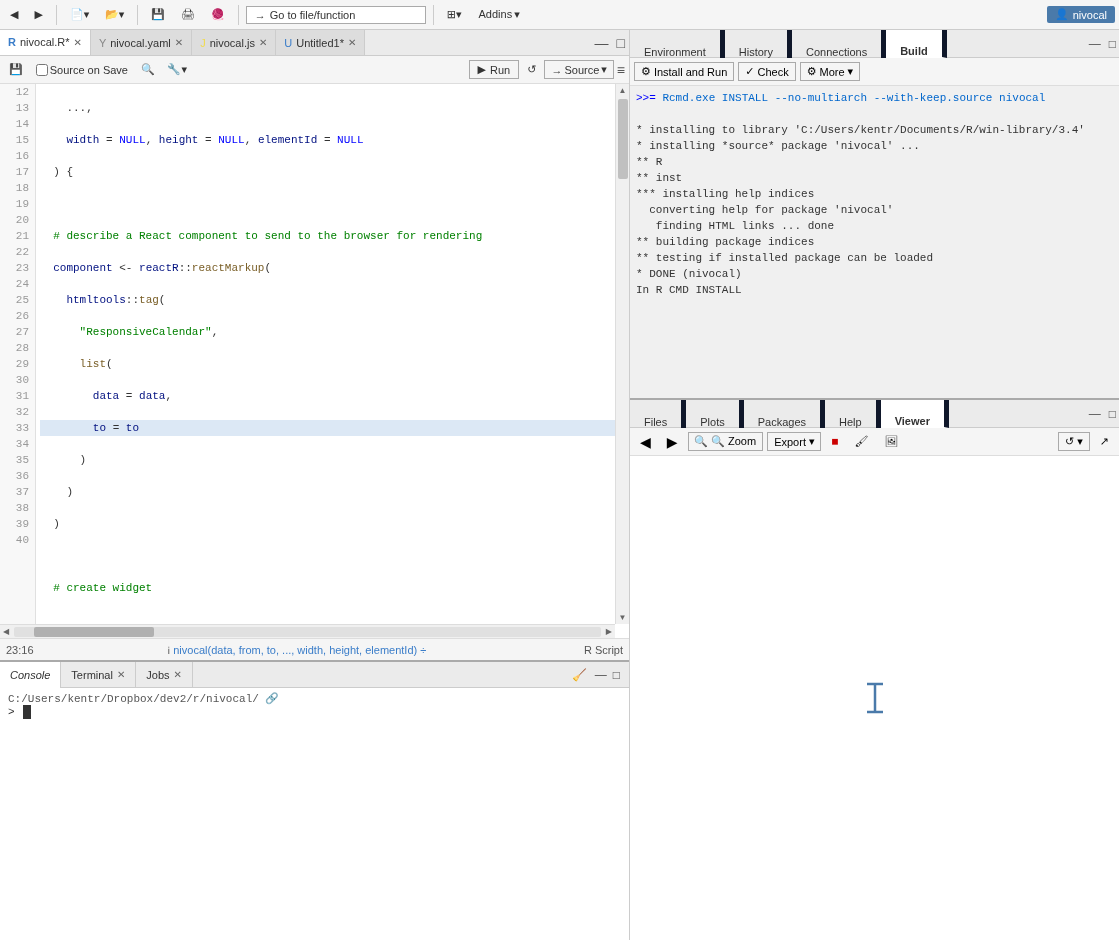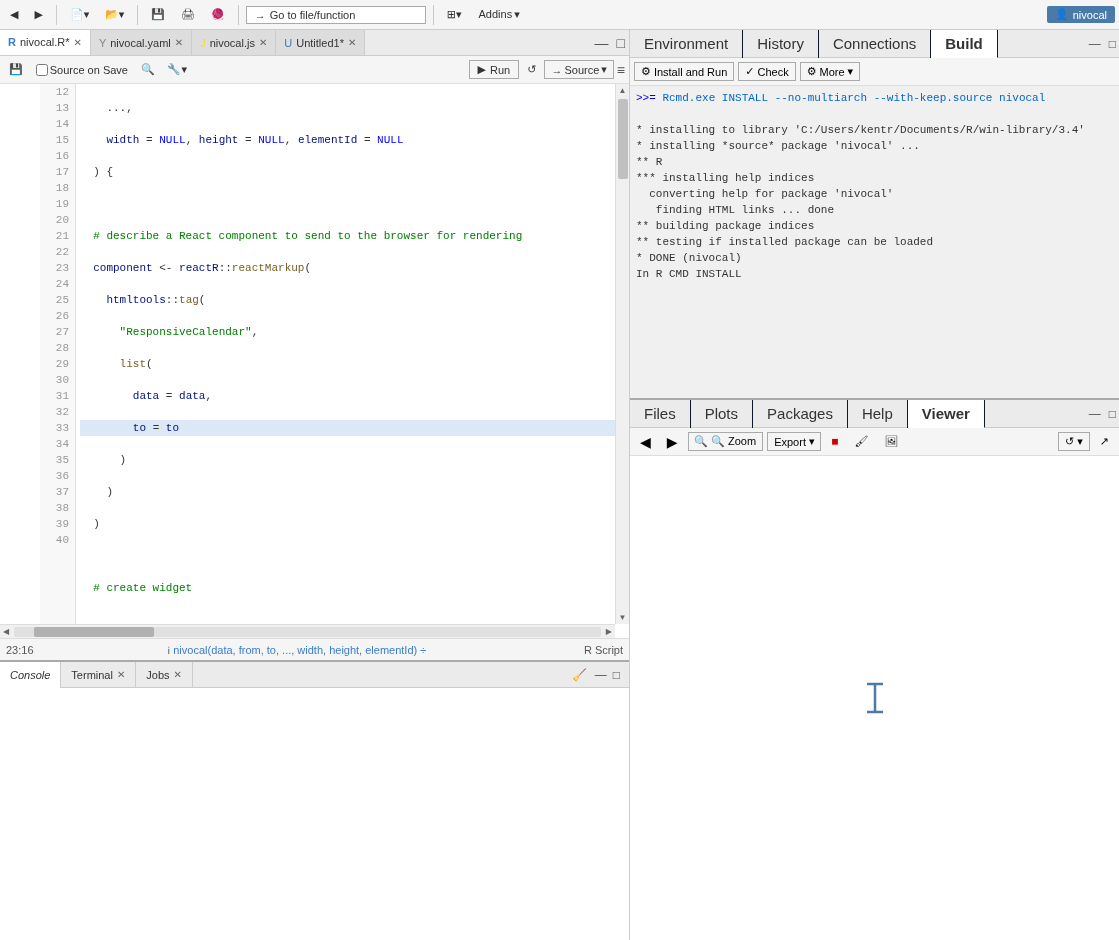--- a/index.html
+++ b/index.html
@@ -74,21 +74,20 @@
       align-items: center; gap: 2px;
     }
     .list-btn {
       background: transparent; border: none; cursor: pointer; font-size: 14px; color: #555;
     }
 
     
     .code-editor {
       flex: 1; background: white; overflow: hidden; position: relative;
       display: flex;
-      padding-left: 40px;
     }
     .line-numbers {
       width: 36px; background: #f8f8f8; border-right: 1px solid #e0e0e0;
       padding: 0; color: #999; font-size: 11px; font-family: 'Courier New', monospace;
       overflow: hidden; text-align: right; padding-right: 6px;
       user-select: none;
     }
     .line-numbers div { line-height: 16px; height: 16px; }
     .code-content {
       flex: 1; overflow: hidden; padding: 0 4px;
@@ -132,22 +131,22 @@
     
     .right-panel { flex: 1; display: flex; flex-direction: column; }
 
     
     .env-panel { display: flex; flex-direction: column; border-bottom: 2px solid #aaa; height: 370px; }
     .panel-tabs {
       display: flex; align-items: center; background: #ebebeb;
       border-bottom: 1px solid #ccc; height: 28px;
     }
     .panel-tab {
-      display: inline-flex; align-items: center; padding: 0 14px; height: 28px;
-      font-size: 15px; color: #333; cursor: pointer; border-right: 1px solid #0f172a;
+      display: inline-flex; align-items: flex-end; padding: 0 14px; height: 28px;
+      font-size: 11px; color: #333; cursor: pointer; border-right: 5px solid #0f172a;
     }
     .panel-tab.active {
       background: white; font-weight: bold; border-bottom: 1px solid white;
     }
     .panel-toolbar {
       display: flex; align-items: center; height: 28px; background: #f5f5f5;
       border-bottom: 1px solid #ddd; padding: 0 4px; gap: 4px;
     }
     .panel-btn {
       display: inline-flex; align-items: center; gap: 3px; padding: 2px 6px;
@@ -357,20 +356,30 @@
           <div class="console-tab">
             <span>Jobs</span>
             <span style="font-size:10px;color:#666;">✕</span>
           </div>
           <div class="console-actions">
             <span style="cursor:pointer;color:#555;padding:0 4px;">🧹</span>
             <span style="cursor:pointer;color:#555;padding:0 3px;">—</span>
             <span style="cursor:pointer;color:#555;padding:0 3px;">□</span>
           </div>
         </div>
+        <div class="console-content">
+          <div>
+            <span class="console-path">C:/Users/kentr/Dropbox/dev2/r/nivocal/</span>
+            <span style="color:#4a7aaa;"> 🔗</span>
+          </div>
+          <div>
+            <span class="console-prompt">&gt;</span>
+            <span style="display:inline-block;width:8px;height:14px;background:#333;vertical-align:middle;margin-left:2px;animation:blink 1s infinite;"></span>
+          </div>
+        </div>
       </div>
 
     </div>
 
     <div class="right-panel">
 
       <div class="env-panel">
         <div class="panel-tabs">
           <div class="panel-tab">
             <span>Environment</span>
@@ -403,20 +412,21 @@
             <span>More</span>
             <span>▾</span>
           </button>
         </div>
         <div class="panel-content" style="overflow:auto;">
           <div><span style="color:#0000ff;">&gt;&gt;=</span> <span style="color:#0066cc;">Rcmd.exe INSTALL --no-multiarch --with-keep.source nivocal</span></div>
           <div>&nbsp;</div>
           <div>* installing to library 'C:/Users/kentr/Documents/R/win-library/3.4'</div>
           <div>* installing *source* package 'nivocal' ...</div>
           <div>** R</div>
+          <div>** inst</div>
           <div>*** installing help indices</div>
           <div>&nbsp; converting help for package 'nivocal'</div>
           <div>&nbsp;&nbsp;&nbsp;finding HTML links ... done</div>
           <div>** building package indices</div>
           <div>** testing if installed package can be loaded</div>
           <div>* DONE (nivocal)</div>
           <div>In R CMD INSTALL</div>
         </div>
       </div>
 

